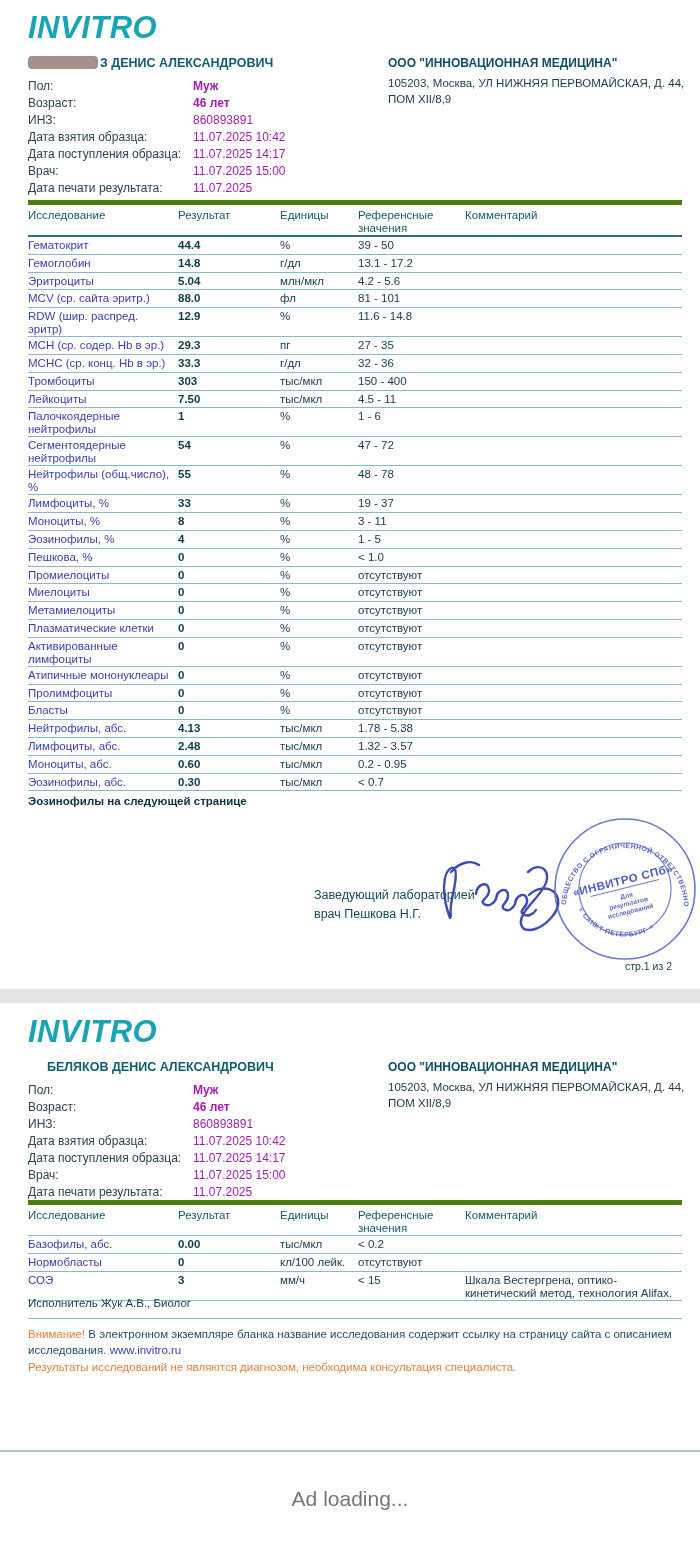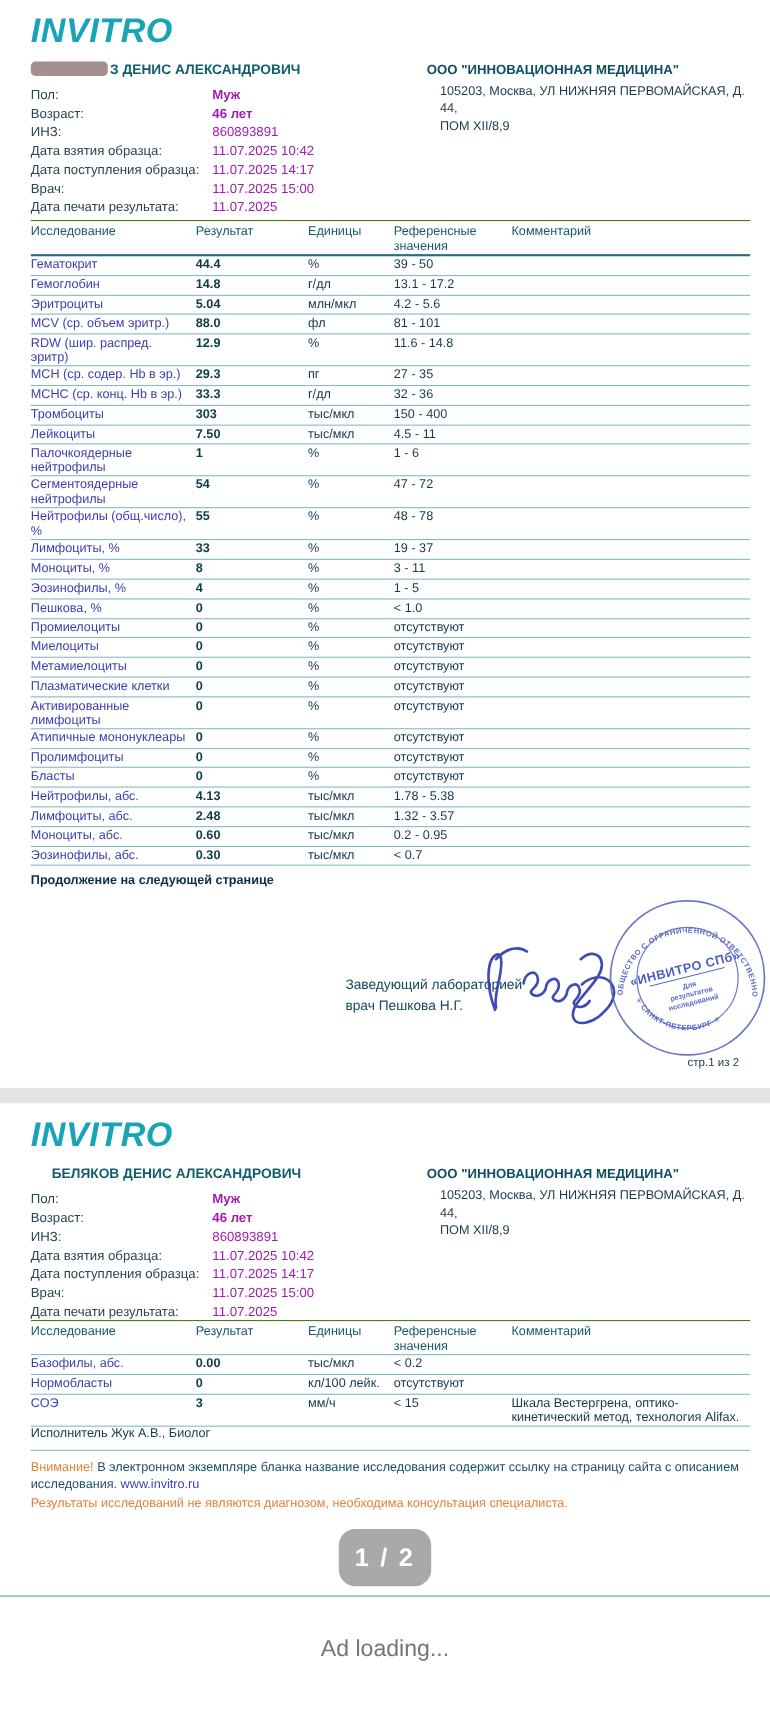--- a/index.html
+++ b/index.html
@@ -13,23 +13,23 @@
 
   .pname { position:absolute; left:28px; font-size:12.5px; font-weight:bold; color:#0f5e6e; }
   .redact { display:inline-block; width:70px; height:13px; background:#a4908e; border-radius:4px;
             margin-right:2px; vertical-align:-2px; }
   .fields { position:absolute; left:28px; width:350px; }
   .prow { display:grid; grid-template-columns:165px 1fr; min-height:17px; font-size:12px; color:#2c4350; }
   .pval { color:#a21caf; } .pval.b { font-weight:bold; }
 
   .clinic { position:absolute; left:388px; width:298px; }
   .cname { font-size:12px; font-weight:bold; color:#0d4f62; margin-bottom:5px; }
-  .caddr { font-size:11.5px; color:#1d3a4a; line-height:16px;margin-left:12px; }
-
-  .rtable { position:absolute; left:28px; width:654px; border-top:1px solid #4d7c0f; }
+  .caddr { font-size:11.5px; color:#1d3a4a; line-height:16px; }
+
+  .rtable { position:absolute; left:28px; width:654px; border-top:5px solid #4d7c0f; }
   .trow { display:grid; grid-template-columns:150px 102px 78px 107px 1fr;
           min-height:17.8px; border-bottom:1px solid #85bac7; padding-top:2px; }
   .c { font-size:11.5px; line-height:13px; }
   .thead { border-bottom:none; padding-top:4px; min-height:28px; }
   .thead .c { color:#175b6b; }
   .t1 .thead { border-bottom:2px solid #2e6d7e; }
   .t2 .thead { border-bottom:1px solid #85bac7; }
   .tsec { font-weight:bold; color:#0d2f45; }
   .c.name { color:#3b3eae; padding-right:4px; }
   .c.res  { font-weight:bold; color:#0c3c4a; }
@@ -133,21 +133,21 @@
         <span class="c com"></span>
       </div>
       <div class="trow">
         <span class="c name">Эритроциты</span>
         <span class="c res">5.04</span>
         <span class="c unit">млн/мкл</span>
         <span class="c ref">4.2 - 5.6</span>
         <span class="c com"></span>
       </div>
       <div class="trow">
-        <span class="c name">MCV (ср. объем эритр.)</span>
+        <span class="c name">MCV (ср. сайта эритр.)</span>
         <span class="c res">88.0</span>
         <span class="c unit">фл</span>
         <span class="c ref">81 - 101</span>
         <span class="c com"></span>
       </div>
       <div class="trow">
         <span class="c name">RDW (шир. распред. эритр)</span>
         <span class="c res">12.9</span>
         <span class="c unit">%</span>
         <span class="c ref">11.6 - 14.8</span>
@@ -309,21 +309,21 @@
       </div>
       <div class="trow">
         <span class="c name">Эозинофилы, абс.</span>
         <span class="c res">0.30</span>
         <span class="c unit">тыс/мкл</span>
         <span class="c ref">&lt; 0.7</span>
         <span class="c com"></span>
       </div>
     </div>
 
-  <div class="cont">Продолжение на следующей странице</div>
+  <div class="cont">Эозинофилы на следующей странице</div>
 
   <div class="sign">
     <div>Заведующий лабораторией</div>
     <div>врач Пешкова Н.Г.</div>
   </div>
 
   <svg class="sig" width="150" height="92" viewBox="0 0 150 92">
     <path d="M14 70 C5 46 7 24 15 20 C22 17 20 33 17 46 C15 55 14 64 15 68
              M15 24 C25 13 36 12 43 17
              M40 46 c1 -10 12 -14 13 -4 c1 8 -10 10 -5 14 c4 3 10 0 12 -5
@@ -428,17 +428,16 @@
 
   <div class="exec">Исполнитель Жук А.В., Биолог</div>
 
   <div class="nrule"></div>
 
   <div class="notice">
     <div><span class="orange">Внимание!</span><span> В электронном экземпляре бланка название исследования содержит ссылку на страницу сайта с описанием исследования. </span><a href="#" class="ilink">www.invitro.ru</a></div>
     <div class="orange disc">Результаты исследований не являются диагнозом, необходима консультация специалиста.</div>
   </div>
 
-  <div class="badge">1 / 2</div>
   <div class="brule"></div>
   <div class="ad">Ad loading...</div>
 
 </div>
 
 </body></html>

